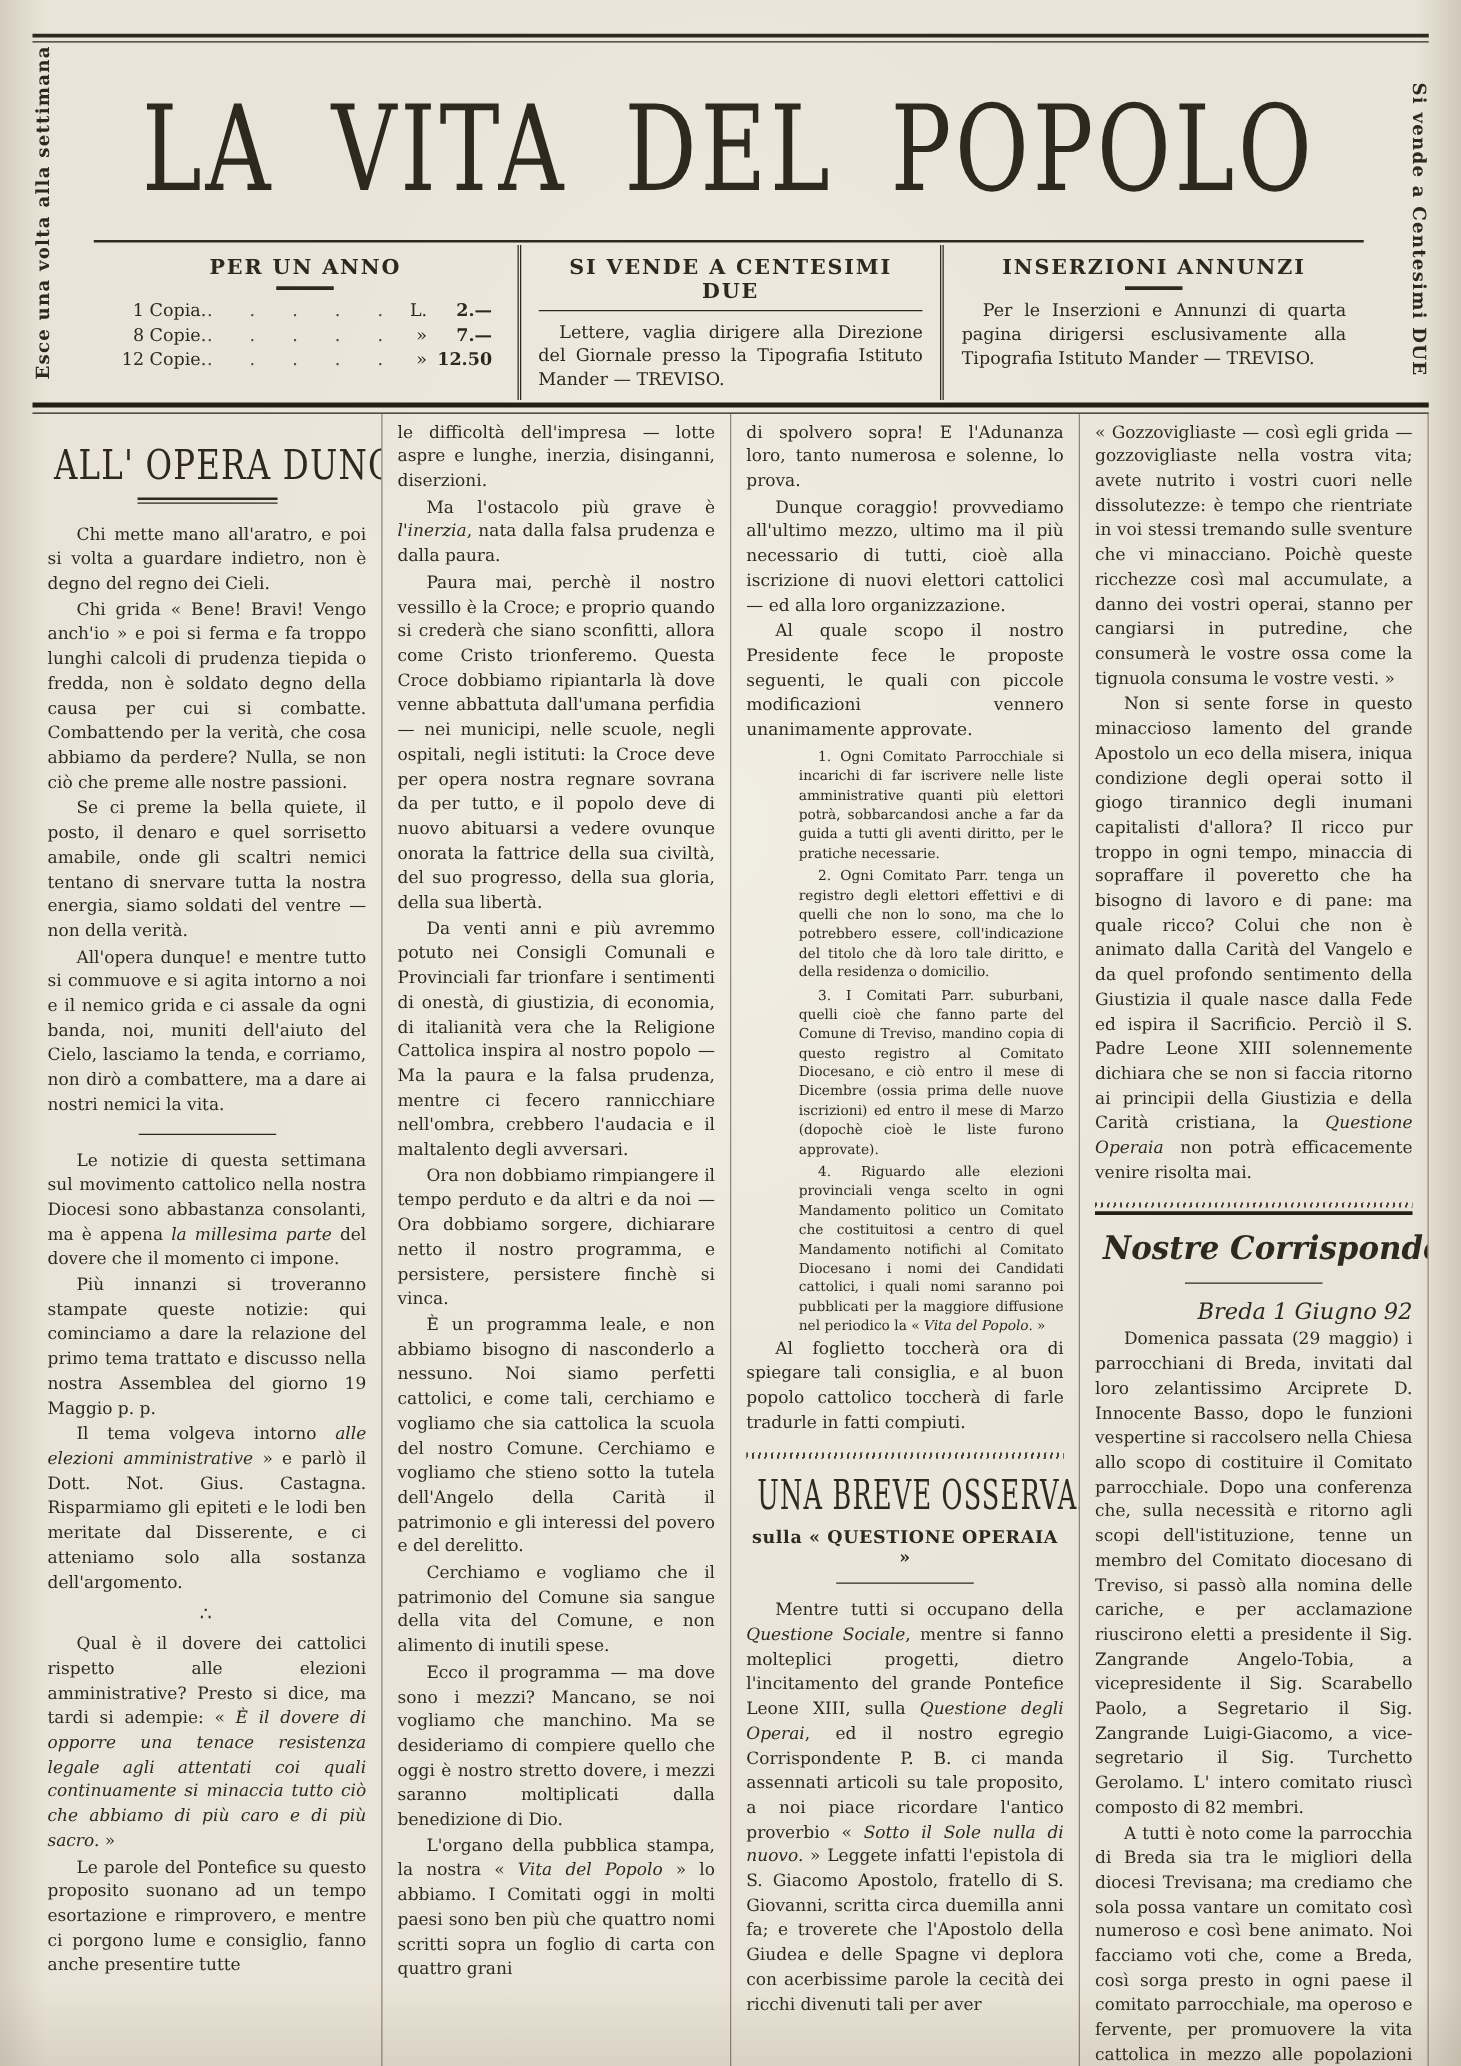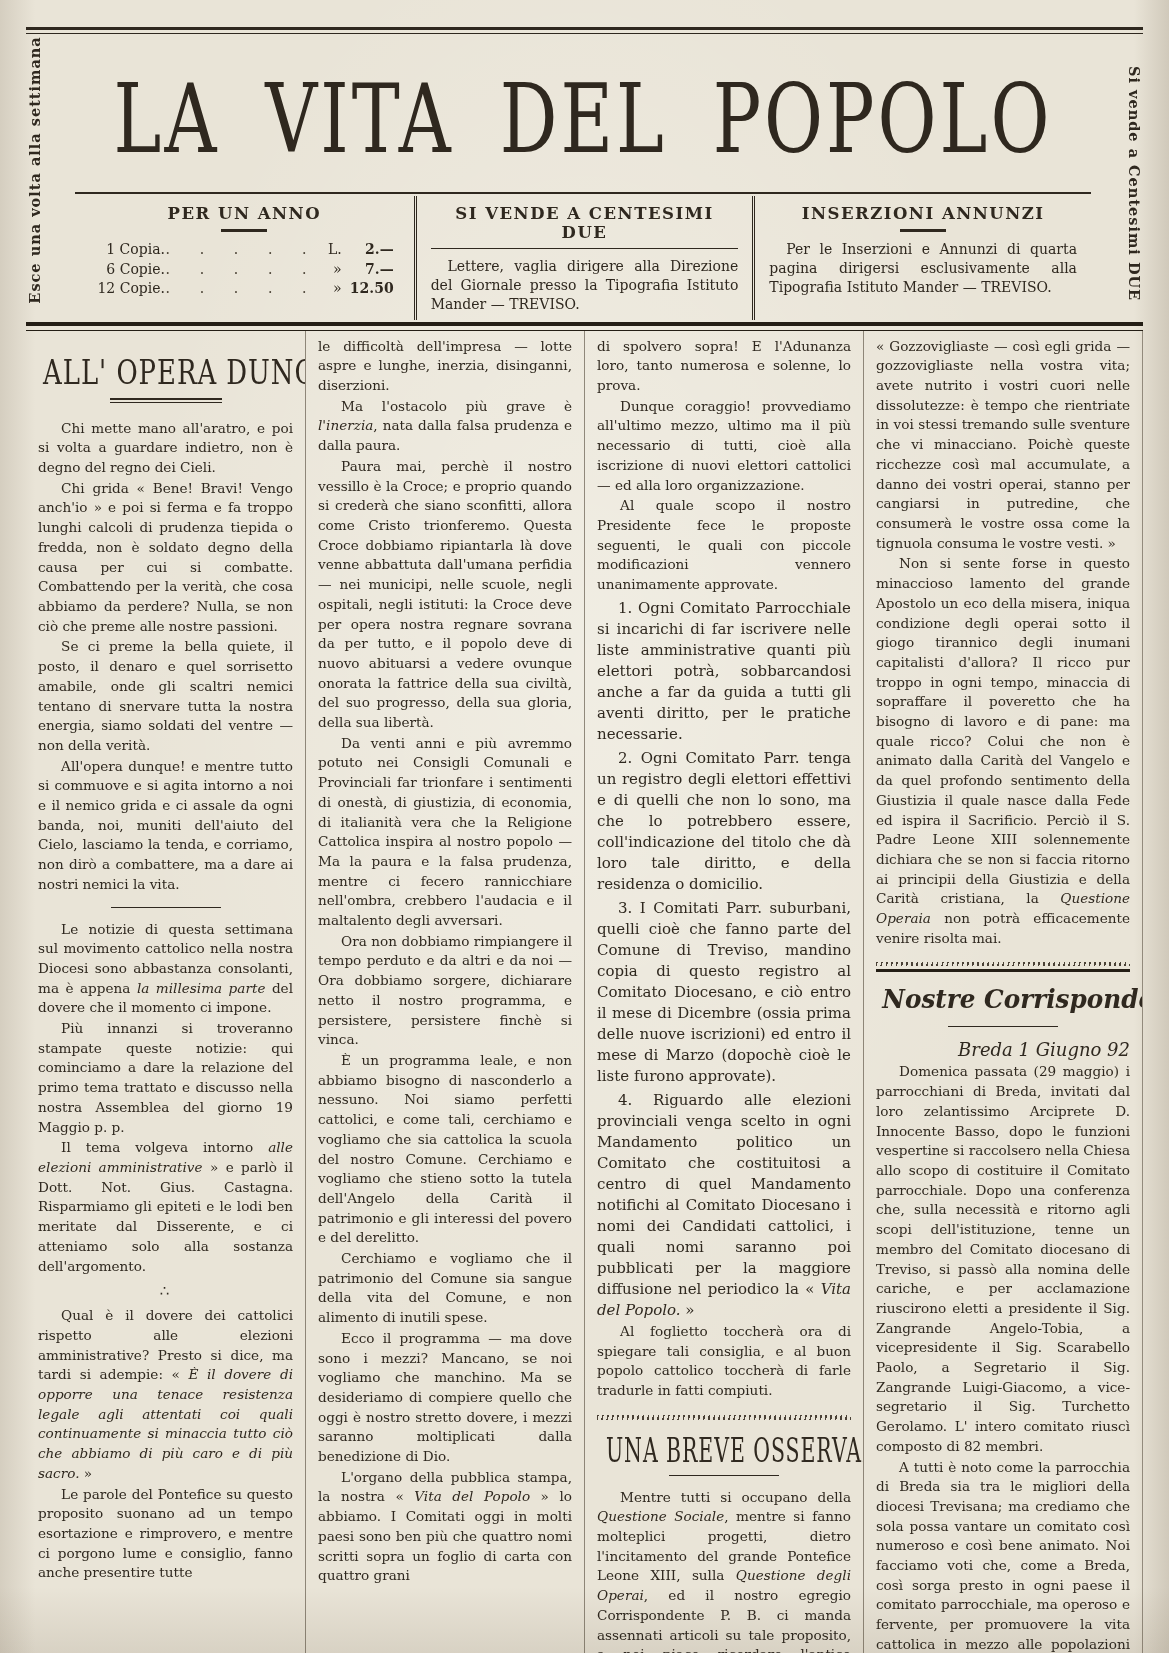--- a/index.html
+++ b/index.html
@@ -59,21 +59,21 @@
   .it{font-style:italic;}
   .bd{font-weight:normal;}
 
   .blk-headline{
     text-align:center;font-size:27px;letter-spacing:1px;white-space:nowrap;
     transform:scale(.96,1.22);transform-origin:center;margin:20px 0 8px 0;
   }
   .blk-ornament{width:112px;height:2px;margin:10px auto 16px auto;border-top:2px solid #2f281f;border-bottom:1px solid #2f281f;}
   .blk-para{font-size:13.6px;line-height:1.45;text-align:justify;text-indent:1.7em;margin-bottom:1px;}
   .blk-para.noindent{text-indent:0;}
-  .blk-para.small{font-size:15px;line-height:1.4;text-indent:1.4em;margin-top:3px;}
+  .blk-para.small{font-size:11px;line-height:1.4;text-indent:1.4em;margin-top:3px;margin-left:42px;}
   .blk-divider{width:110px;border-top:1px solid #2f281f;margin:12px auto;}
   .blk-asterism{text-align:center;font-size:15px;margin:6px 0;letter-spacing:2px;}
   .blk-rule-wavy{height:5px;margin:14px 0 4px 0;
     background:repeating-linear-gradient(100deg,#4a4136 0 1.6px,rgba(0,0,0,0) 1.6px 5px);}
   .blk-rule-wavy-thick{height:4px;margin:14px 0 2px 0;border-bottom:3px solid #241e15;padding-bottom:3px;
     background:repeating-linear-gradient(100deg,#4a4136 0 1.6px,rgba(0,0,0,0) 1.6px 5px);background-size:100% 4px;background-repeat:no-repeat;}
   .blk-sec-title{text-align:center;font-size:22px;white-space:nowrap;letter-spacing:1px;
     transform:scale(.93,1.5);transform-origin:center;margin:18px 0 12px 0;}
   .blk-sec-sub{text-align:center;font-weight:bold;font-size:14px;letter-spacing:.5px;margin-bottom:2px;}
   .blk-corr-title{text-align:center;font-weight:bold;font-style:italic;font-size:26px;white-space:nowrap;
@@ -98,21 +98,21 @@
           <div class="ibox-title">PER UN ANNO</div>
           <div class="ibox-orn"></div>
           <div class="price-rows">
               <div class="price-row">
                 <span class="lbl">1 Copia.</span>
                 <span class="dots">. . . . .</span>
                 <span class="cur">L.</span>
                 <span class="prc">2.—</span>
               </div>
               <div class="price-row">
-                <span class="lbl">6 Copie.</span>
+                <span class="lbl">8 Copie.</span>
                 <span class="dots">. . . . .</span>
                 <span class="cur">»</span>
                 <span class="prc">7.—</span>
               </div>
               <div class="price-row">
                 <span class="lbl">12 Copie.</span>
                 <span class="dots">. . . . .</span>
                 <span class="cur">»</span>
                 <span class="prc">12.50</span>
               </div>
@@ -166,20 +166,21 @@
         <div class="blk blk-para noindent">di spolvero sopra! E l'Adunanza loro, tanto numerosa e solenne, lo prova.</div>
         <div class="blk blk-para">Dunque coraggio! provvediamo all'ultimo mezzo, ultimo ma il più necessario di tutti, cioè alla iscrizione di nuovi elettori cattolici — ed alla loro organizzazione.</div>
         <div class="blk blk-para">Al quale scopo il nostro Presidente fece le proposte seguenti, le quali con piccole modificazioni vennero unanimamente approvate.</div>
         <div class="blk blk-para small">1. Ogni Comitato Parrocchiale si incarichi di far iscrivere nelle liste amministrative quanti più elettori potrà, sobbarcandosi anche a far da guida a tutti gli aventi diritto, per le pratiche necessarie.</div>
         <div class="blk blk-para small">2. Ogni Comitato Parr. tenga un registro degli elettori effettivi e di quelli che non lo sono, ma che lo potrebbero essere, coll'indicazione del titolo che dà loro tale diritto, e della residenza o domicilio.</div>
         <div class="blk blk-para small">3. I Comitati Parr. suburbani, quelli cioè che fanno parte del Comune di Treviso, mandino copia di questo registro al Comitato Diocesano, e ciò entro il mese di Dicembre (ossia prima delle nuove iscrizioni) ed entro il mese di Marzo (dopochè cioè le liste furono approvate).</div>
         <div class="blk blk-para small"><span>4. Riguardo alle elezioni provinciali venga scelto in ogni Mandamento politico un Comitato che costituitosi a centro di quel Mandamento notifichi al Comitato Diocesano i nomi dei Candidati cattolici, i quali nomi saranno poi pubblicati per la maggiore diffusione nel periodico la « </span><span class="it">Vita del Popolo.</span><span> »</span></div>
         <div class="blk blk-para">Al foglietto toccherà ora di spiegare tali consiglia, e al buon popolo cattolico toccherà di farle tradurle in fatti compiuti.</div>
         <div class="blk blk-rule-wavy"></div>
         <div class="blk blk-sec-title">UNA BREVE OSSERVAZIONE</div>
+        <div class="blk blk-sec-sub">sulla « QUESTIONE OPERAIA »</div>
         <div class="blk blk-divider"></div>
         <div class="blk blk-para"><span>Mentre tutti si occupano della </span><span class="it">Questione Sociale</span><span>, mentre si fanno molteplici progetti, dietro l'incitamento del grande Pontefice Leone XIII, sulla </span><span class="it">Questione degli Operai</span><span>, ed il nostro egregio Corrispondente P. B. ci manda assennati articoli su tale proposito, a noi piace ricordare l'antico proverbio « </span><span class="it">Sotto il Sole nulla di nuovo.</span><span> » Leggete infatti l'epistola di S. Giacomo Apostolo, fratello di S. Giovanni, scritta circa duemilla anni fa; e troverete che l'Apostolo della Giudea e delle Spagne vi deplora con acerbissime parole la cecità dei ricchi divenuti tali per aver </span></div>
       </div>
     <div class="artcol">
         <div class="blk blk-para noindent">« Gozzovigliaste — così egli grida — gozzovigliaste nella vostra vita; avete nutrito i vostri cuori nelle dissolutezze: è tempo che rientriate in voi stessi tremando sulle sventure che vi minacciano. Poichè queste ricchezze così mal accumulate, a danno dei vostri operai, stanno per cangiarsi in putredine, che consumerà le vostre ossa come la tignuola consuma le vostre vesti. »</div>
         <div class="blk blk-para"><span>Non si sente forse in questo minaccioso lamento del grande Apostolo un eco della misera, iniqua condizione degli operai sotto il giogo tirannico degli inumani capitalisti d'allora? Il ricco pur troppo in ogni tempo, minaccia di sopraffare il poveretto che ha bisogno di lavoro e di pane: ma quale ricco? Colui che non è animato dalla Carità del Vangelo e da quel profondo sentimento della Giustizia il quale nasce dalla Fede ed ispira il Sacrificio. Perciò il S. Padre Leone XIII solennemente dichiara che se non si faccia ritorno ai principii della Giustizia e della Carità cristiana, la </span><span class="it">Questione Operaia</span><span> non potrà efficacemente venire risolta mai.</span></div>
         <div class="blk blk-rule-wavy-thick"></div>
         <div class="blk blk-corr-title">Nostre Corrispondenze</div>
         <div class="blk blk-divider"></div>
         <div class="blk blk-dateline">Breda 1 Giugno 92</div>

